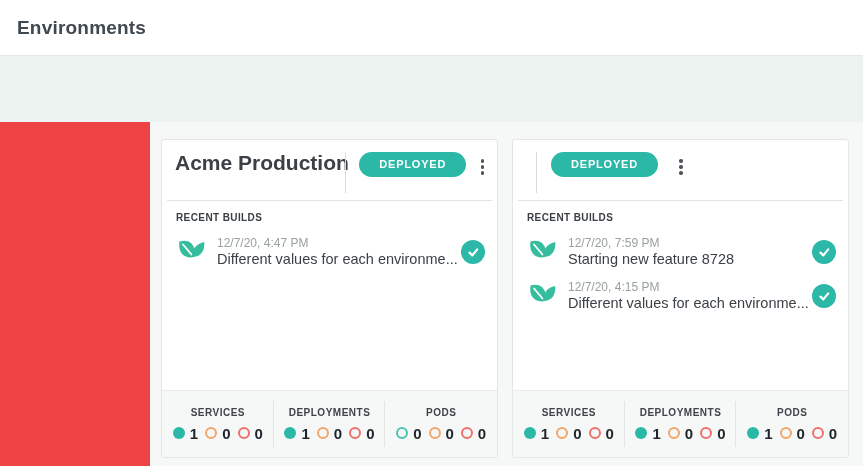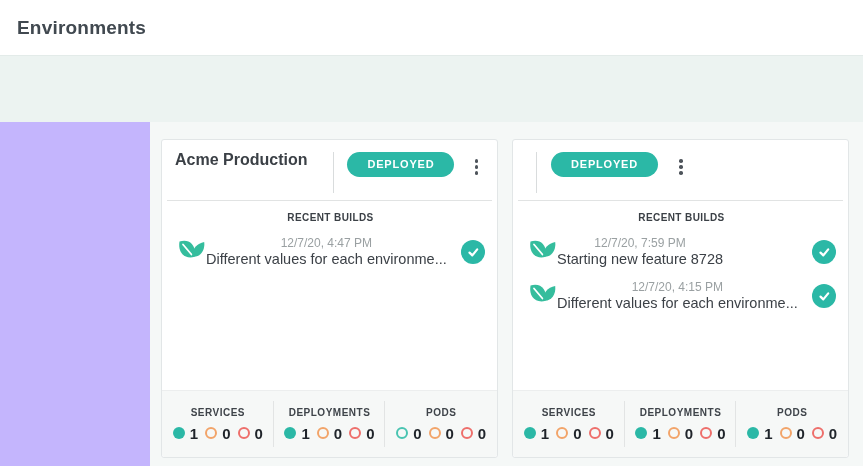--- a/index.html
+++ b/index.html
@@ -1,47 +1,47 @@
 <!DOCTYPE html>
 <html><head>
 <meta charset="utf-8">
 <style>
   * { margin:0; padding:0; box-sizing:border-box; }
   html,body { font-family:"Liberation Sans", sans-serif; background:#fff; }
-  .screen { position:relative; width:863px; height:466px; background:#c4b5fd; overflow:hidden; }
+  .screen { position:relative; width:863px; height:466px; background:#ef4444; overflow:hidden; }
 
   
   .top-header { position:absolute; top:0; left:0; right:0; height:55px; background:#ffffff; display:flex; align-items:center; padding-left:17px; }
   .page-title { font-size:19px; font-weight:bold; color:#414950; letter-spacing:0.2px; }
 
   
   .hero-band { position:absolute; top:55px; left:0; right:0; height:67px; background:#ecf3f1; border-top:1px solid #e3ebe9; }
 
   
   .main-panel { position:absolute; top:122px; left:150px; right:0; bottom:0; background:#f5f8f7; }
 
   
   .cards { position:absolute; top:139px; left:161px; display:flex; gap:14px; }
   .card { position:relative; width:337px; height:319px; background:#ffffff; border:1px solid #e2e6e7; border-radius:3px; }
 
   .card-header { display:flex; align-items:flex-start; padding:9px 12px 0 13px; }
   .card-head-text { width:160px; }
-  .card-title { font-size:16px; font-weight:bold; color:#3b4046; line-height:1.35; white-space:nowrap; }
+  .card-title { font-size:21px; font-weight:bold; color:#3b4046; line-height:1.35; white-space:nowrap; }
   .card-url { font-size:13px; color:#1fb5a2; margin-top:3px; white-space:nowrap; text-decoration:none; display:block; cursor:pointer; }
   .head-vsep { width:1px; height:41px; background:#d9dcdd; margin:3px 0 0 10px; }
   .status-badge { margin:3px 12px 0 14px; background:#2bb8a6; color:#ffffff; font-size:11px; font-weight:bold; letter-spacing:0.8px; padding:7px 20px; border-radius:14px; line-height:1; }
   .kebab { margin:6px 0 0 2px; width:18px; height:24px; display:flex; flex-direction:column; align-items:center; justify-content:center; gap:2.5px; cursor:pointer; }
   .kebab i { width:3.5px; height:3.5px; border-radius:50%; background:#4e545b; }
   .head-sep { border-top:1px solid #e1e3e3; margin:7px 5px 0 5px; }
 
-  .card-body { padding:11px 12px 0 14px;text-align:center; }
+  .card-body { padding:11px 12px 0 14px; }
   .builds-heading { font-size:10px; font-weight:bold; color:#3b4046; letter-spacing:0.4px; }
   .build-row { display:flex; align-items:center; margin-top:13px; cursor:pointer; }
   .leaf-wrap { width:30px; height:30px; flex:0 0 auto; }
-  .build-text { }
+  .build-text { margin-left:11px; }
   .build-time { font-size:12px; color:#9aa0a2; }
   .build-name { font-size:14.5px; font-weight:normal; color:#3c4147; margin-top:1px; white-space:nowrap; }
   .check-circle { margin-left:auto; width:24px; height:24px; border-radius:50%; background:#2bb8a6; display:flex; align-items:center; justify-content:center; flex:0 0 auto; }
 
   
   .card-footer { position:absolute; left:0; right:0; bottom:0; height:67px; background:#f6f8f7; border-top:1px solid #eceeee; display:flex; border-radius:0 0 3px 3px; }
   .stat-col { position:relative; flex:1 1 0; display:flex; flex-direction:column; align-items:center; justify-content:center; gap:7px; }
   .stat-col:not(:last-child)::after { content:''; position:absolute; right:0; top:10px; bottom:10px; width:1px; background:#e2e4e4; }
   .stat-label { font-size:10px; font-weight:bold; color:#3f444a; letter-spacing:0.5px; }
   .stat-row { display:flex; align-items:center; gap:7px; }

